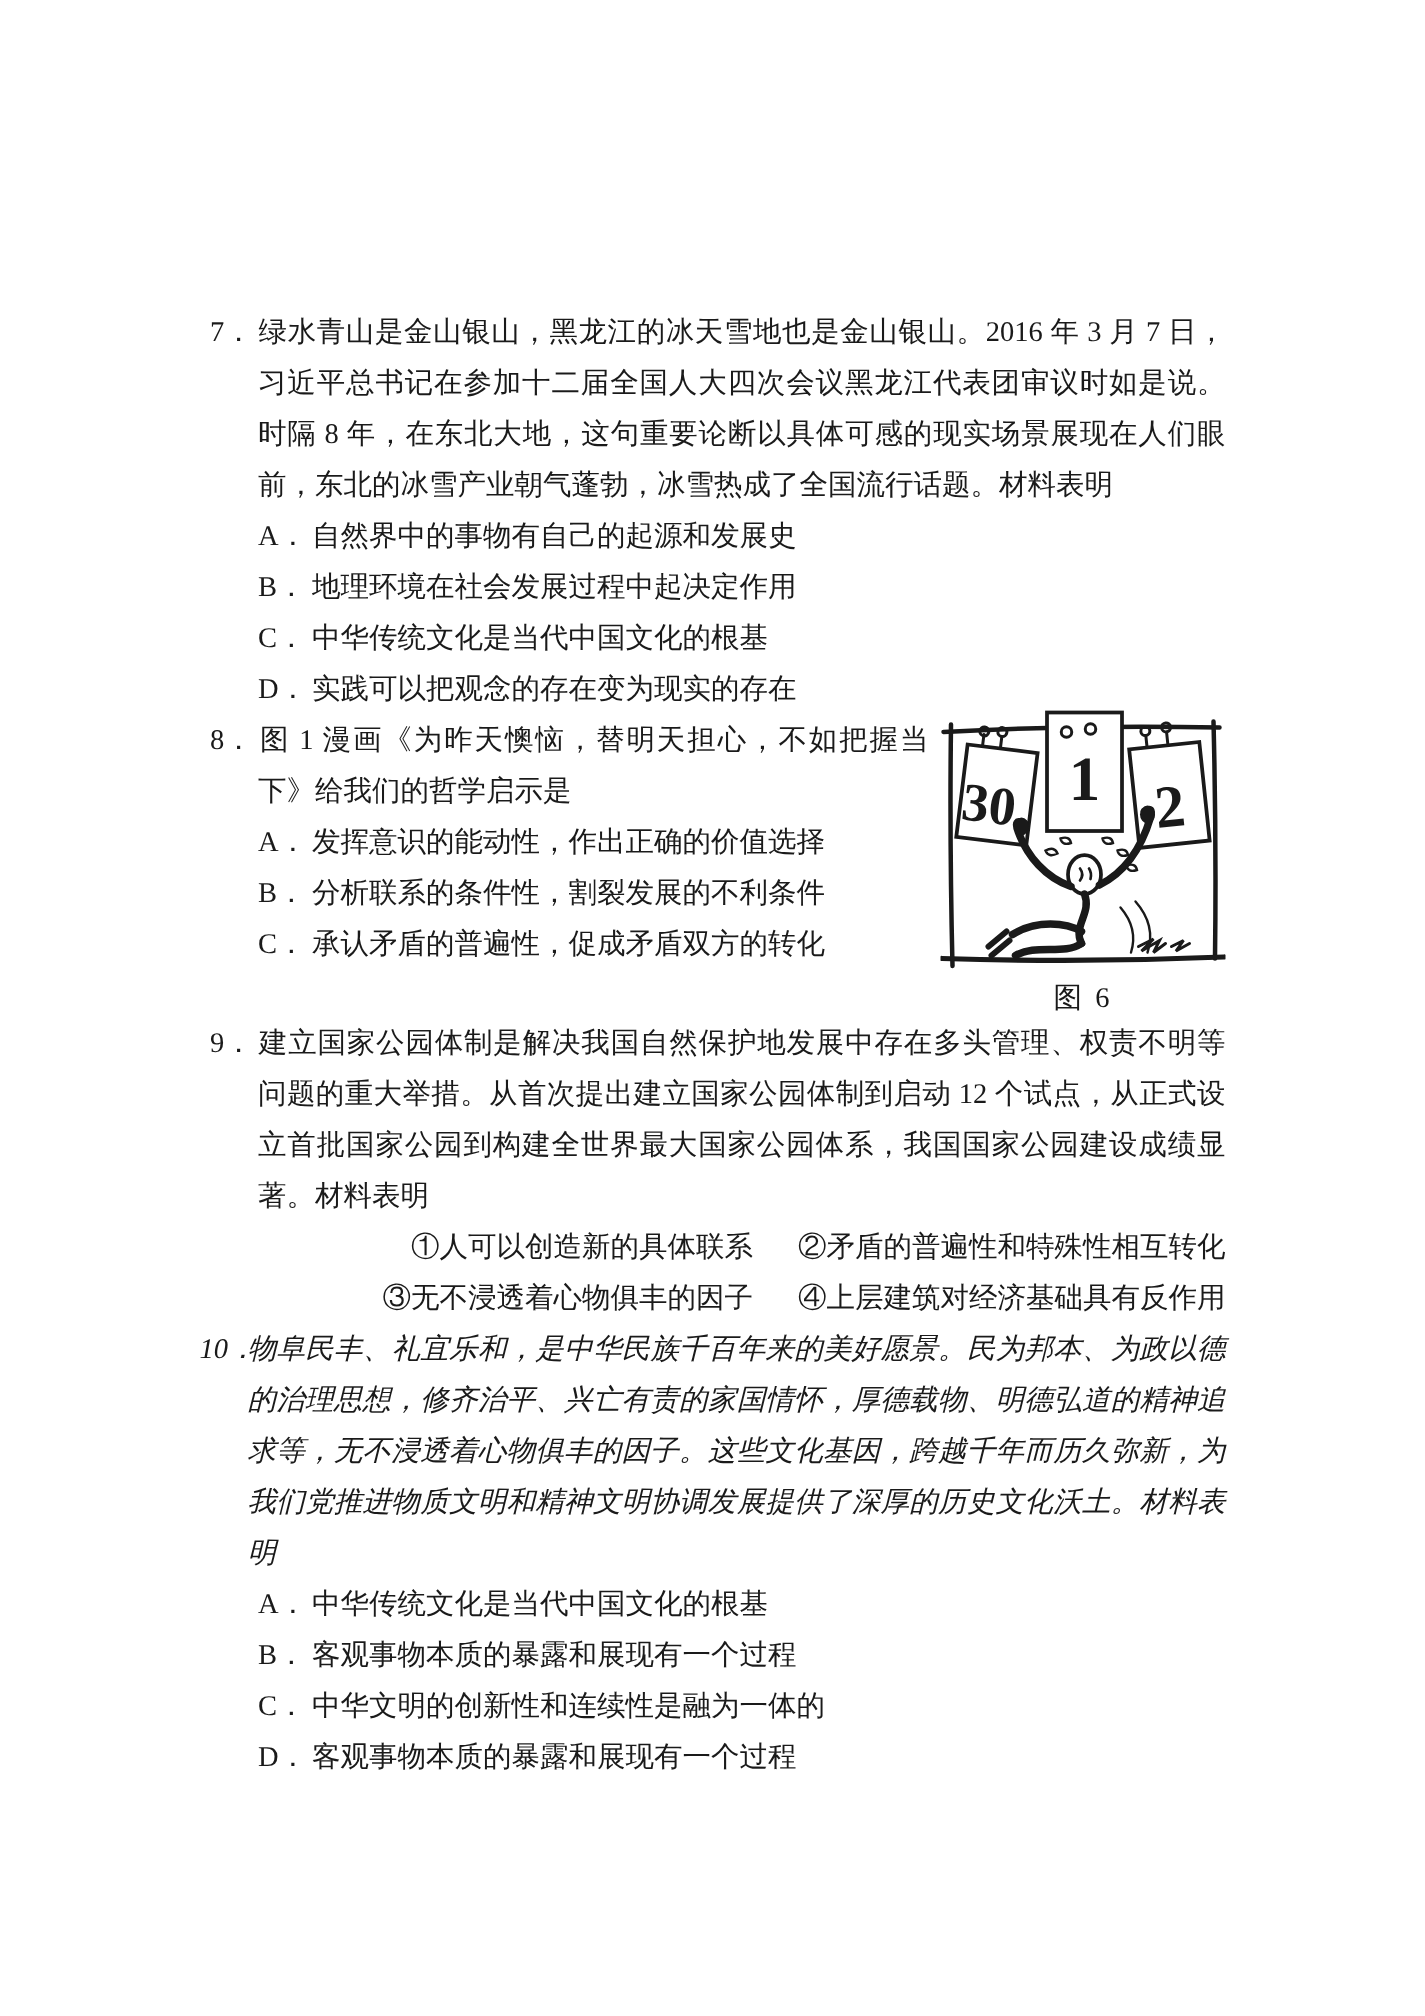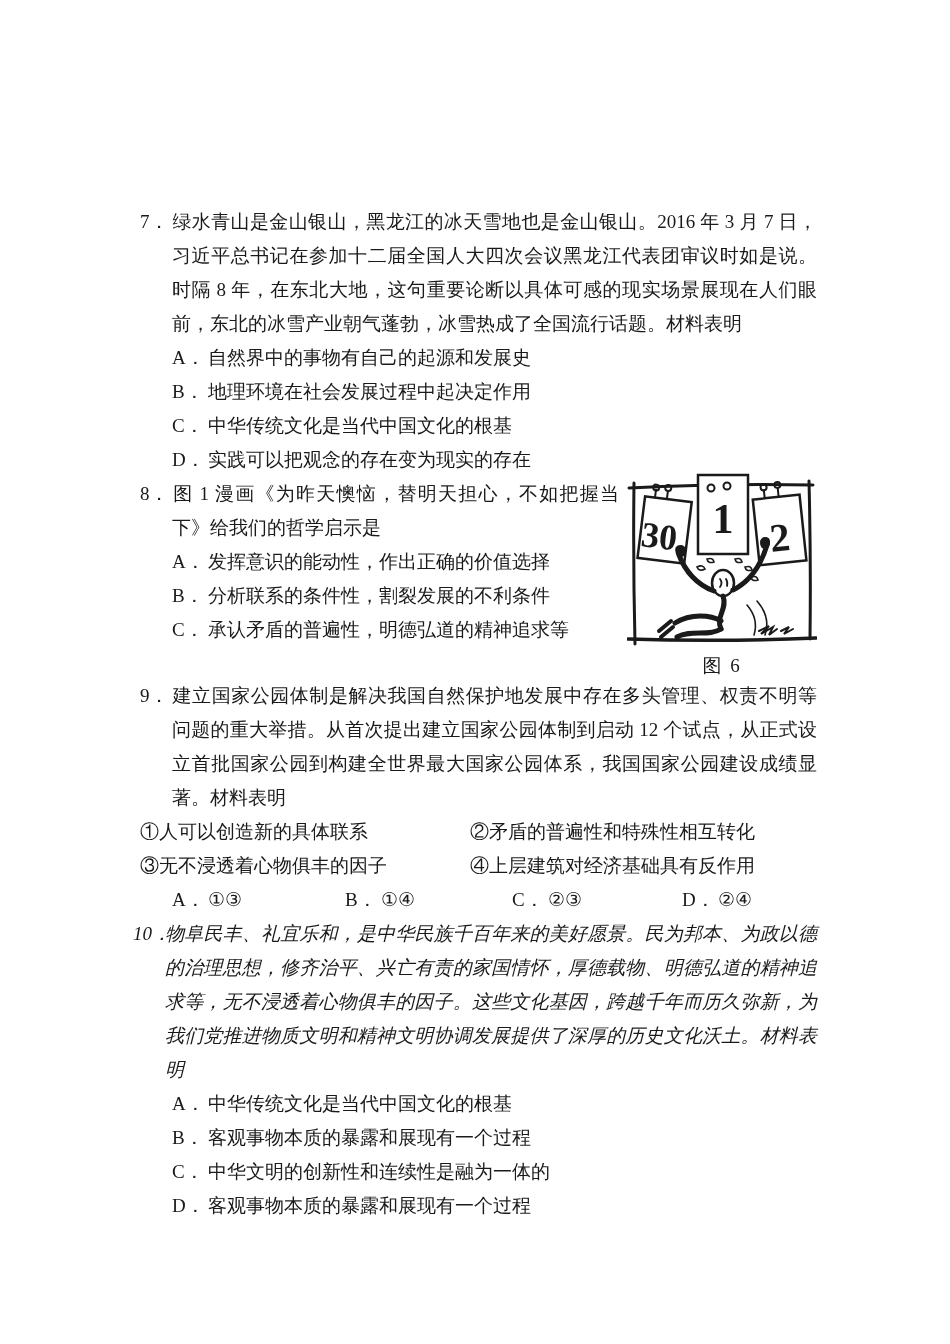--- a/index.html
+++ b/index.html
@@ -33,20 +33,22 @@
     margin:0 0 0 32px;
     white-space:nowrap;
   }
   .opt-label{
     display:inline-block;
     width:36px;
   }
   .statements{
     display:grid;
     grid-template-columns:330px auto;
+    margin-left:32px;
+    text-align:right;
   }
   .choices{
     display:grid;
     grid-template-columns:173px 167px 170px auto;
     margin-left:32px;
   }
   .figure-box{
     float:right;
     width:190px;
     margin:-6px 0 0 8px;
@@ -133,38 +135,32 @@
           <path d="M130,130 q14,16 8,34" stroke-width="1.6"></path>
 
           <path d="M132,160 l10,-5 -8,8 12,-7 -4,8 8,-6 m4,2 l8,-4 -5,7 9,-5" stroke-width="2"></path>
         </g>
       </svg>
       <div class="fig-caption">图 6</div>
     </div>
     <p class="stem"><span class="qnum">8．</span><span>图 1 漫画《为昨天懊恼，替明天担心，不如把握当下》给我们的哲学启示是</span></p>
     <p class="option"><span class="opt-label">A．</span><span>发挥意识的能动性，作出正确的价值选择</span></p>
     <p class="option"><span class="opt-label">B．</span><span>分析联系的条件性，割裂发展的不利条件</span></p>
-    <p class="option"><span class="opt-label">C．</span><span>承认矛盾的普遍性，明德弘道的精神追求等</span></p>
+    <p class="option"><span class="opt-label">C．</span><span>承认矛盾的普遍性，促成矛盾双方的转化</span></p>
   </div>
 
   <div class="question">
     <p class="stem"><span class="qnum">9．</span><span>建立国家公园体制是解决我国自然保护地发展中存在多头管理、权责不明等问题的重大举措。从首次提出建立国家公园体制到启动 12 个试点，从正式设立首批国家公园到构建全世界最大国家公园体系，我国国家公园建设成绩显著。材料表明</span></p>
     <div class="statements">
       <div><span>①</span><span>人可以创造新的具体联系</span></div>
       <div><span>②</span><span>矛盾的普遍性和特殊性相互转化</span></div>
     </div>
     <div class="statements">
       <div><span>③</span><span>无不浸透着心物俱丰的因子</span></div>
       <div><span>④</span><span>上层建筑对经济基础具有反作用</span></div>
-    </div>
-    <div class="choices">
-      <div><span class="opt-label">A．</span><span>①③</span></div>
-      <div><span class="opt-label">B．</span><span>①④</span></div>
-      <div><span class="opt-label">C．</span><span>②③</span></div>
-      <div><span class="opt-label">D．</span><span>②④</span></div>
     </div>
   </div>
 
   <div class="question q10">
     <p class="stem"><span class="qnum">10．</span><span>物阜民丰、礼宜乐和，是中华民族千百年来的美好愿景。民为邦本、为政以德的治理思想，修齐治平、兴亡有责的家国情怀，厚德载物、明德弘道的精神追求等，无不浸透着心物俱丰的因子。这些文化基因，跨越千年而历久弥新，为我们党推进物质文明和精神文明协调发展提供了深厚的历史文化沃土。材料表明</span></p>
     <p class="option"><span class="opt-label">A．</span><span>中华传统文化是当代中国文化的根基</span></p>
     <p class="option"><span class="opt-label">B．</span><span>客观事物本质的暴露和展现有一个过程</span></p>
     <p class="option"><span class="opt-label">C．</span><span>中华文明的创新性和连续性是融为一体的</span></p>
     <p class="option"><span class="opt-label">D．</span><span>客观事物本质的暴露和展现有一个过程</span></p>
   </div>

